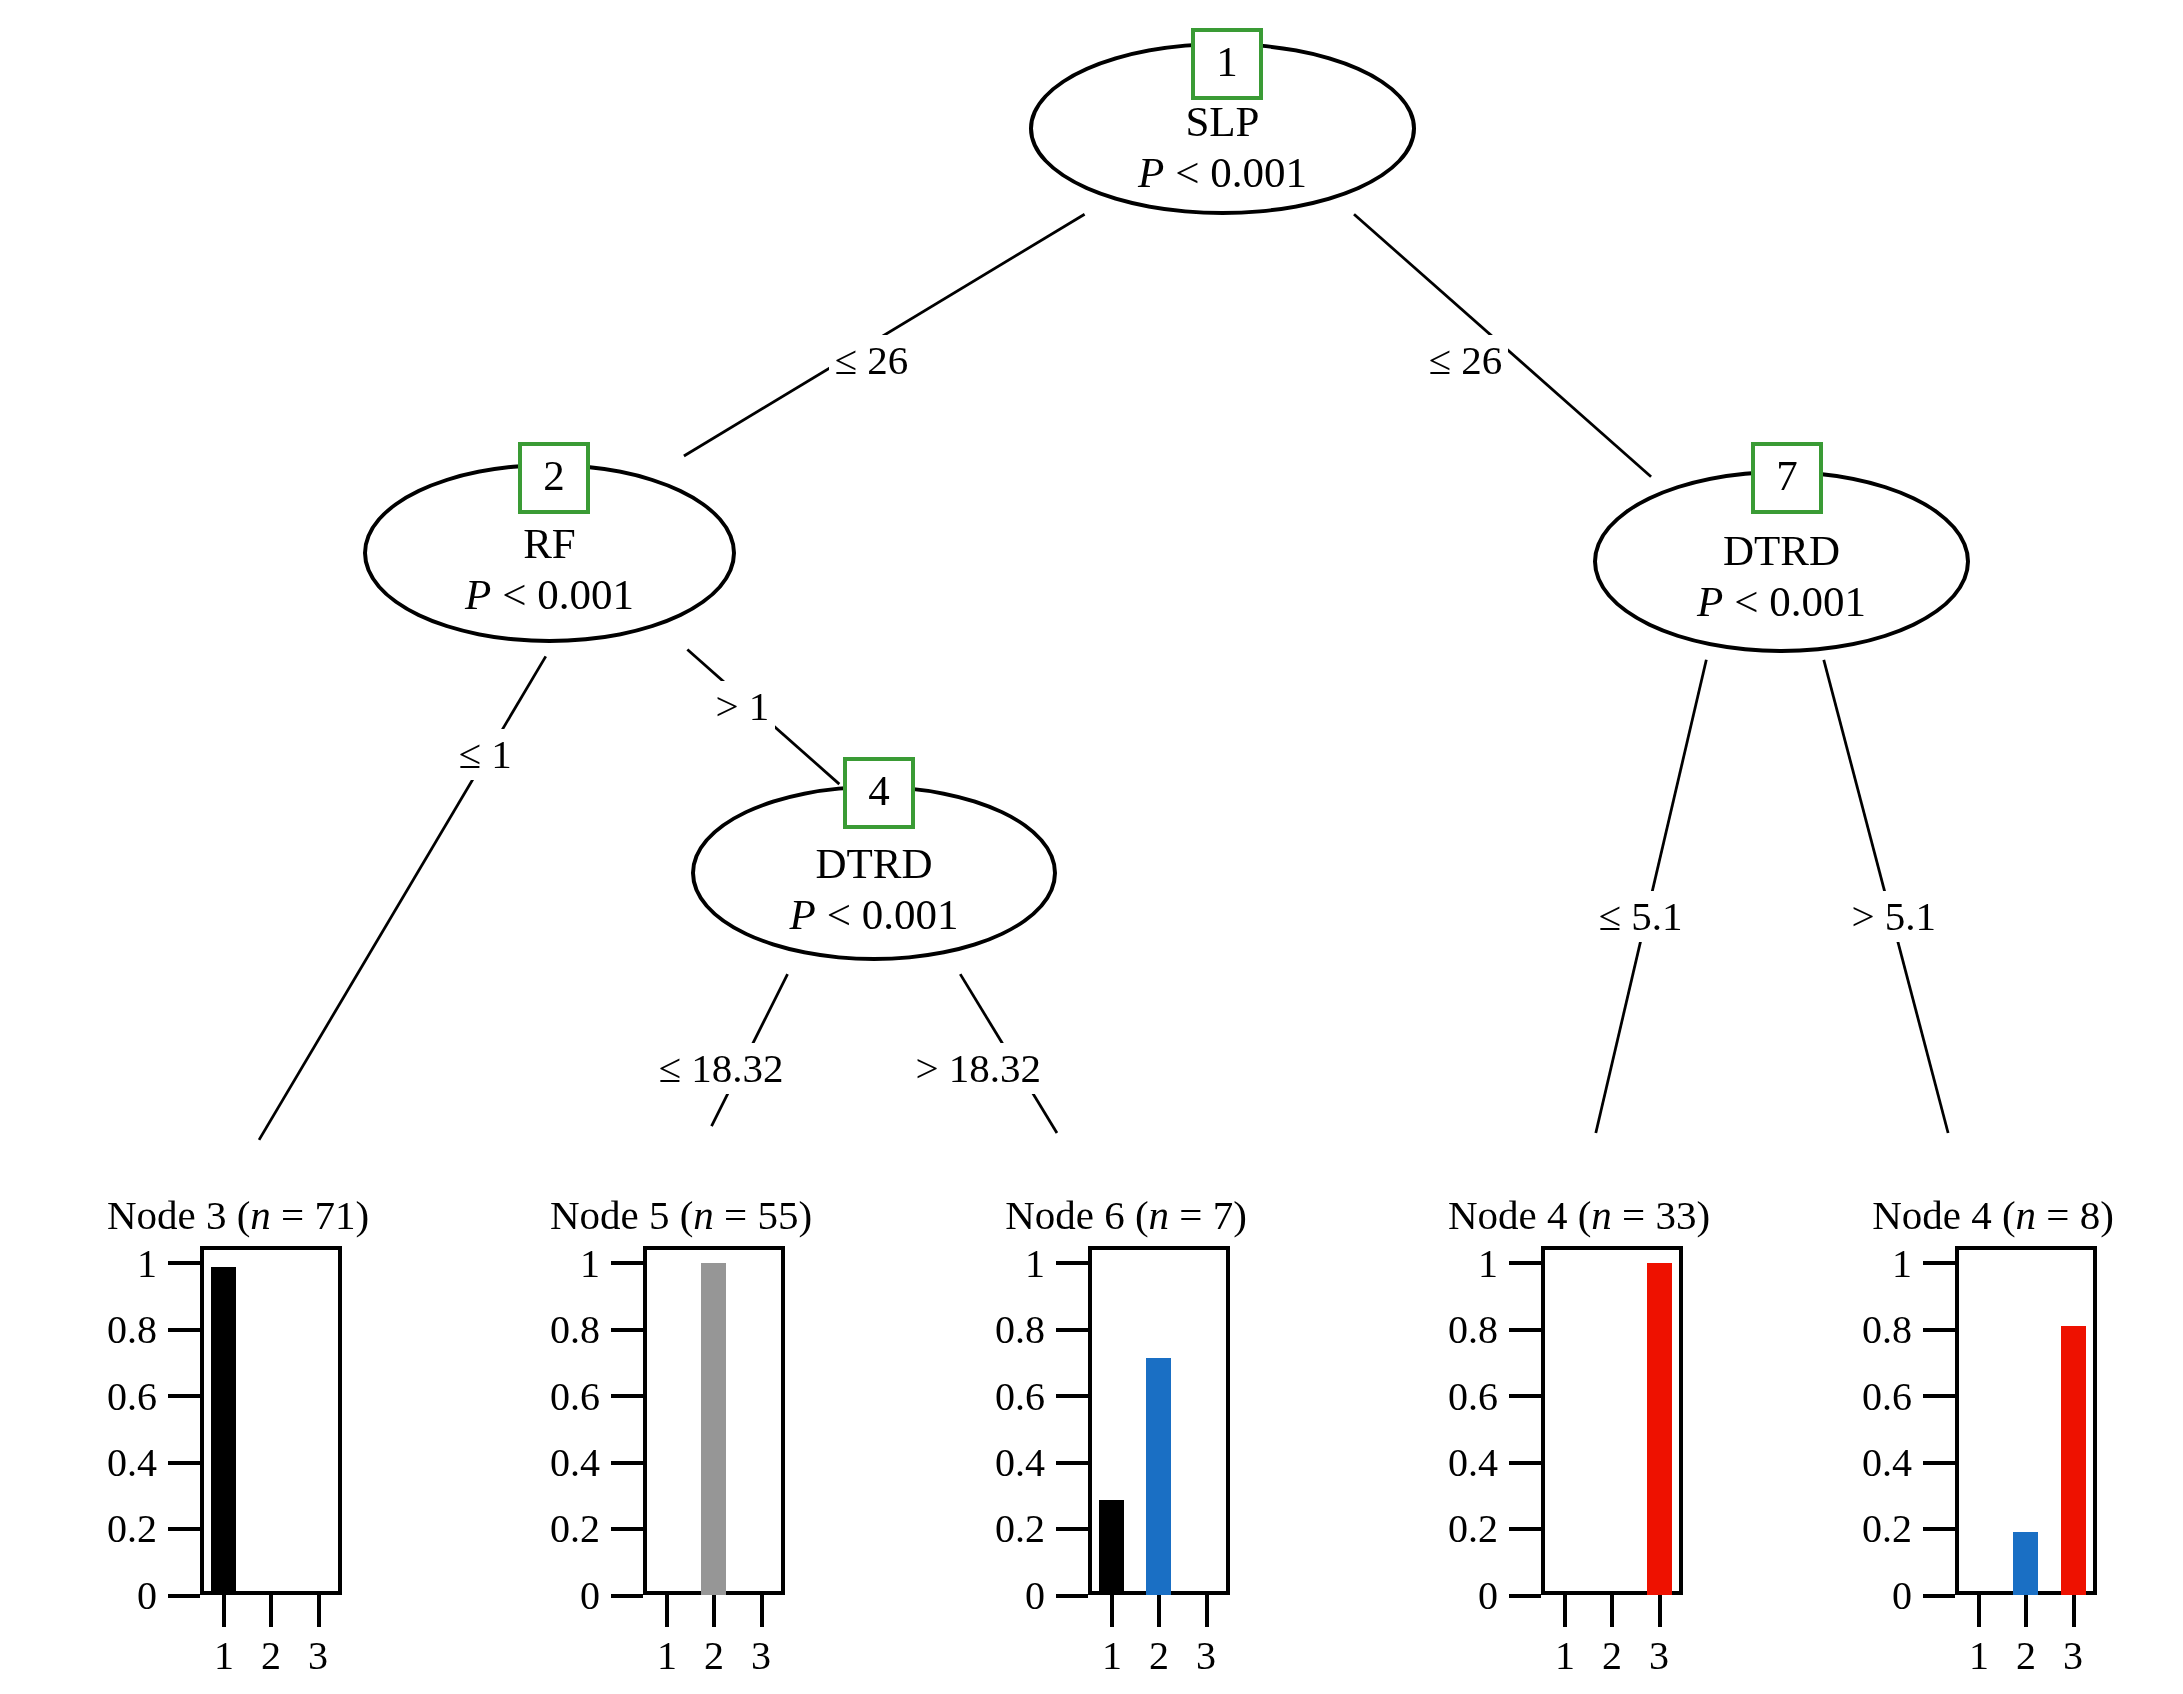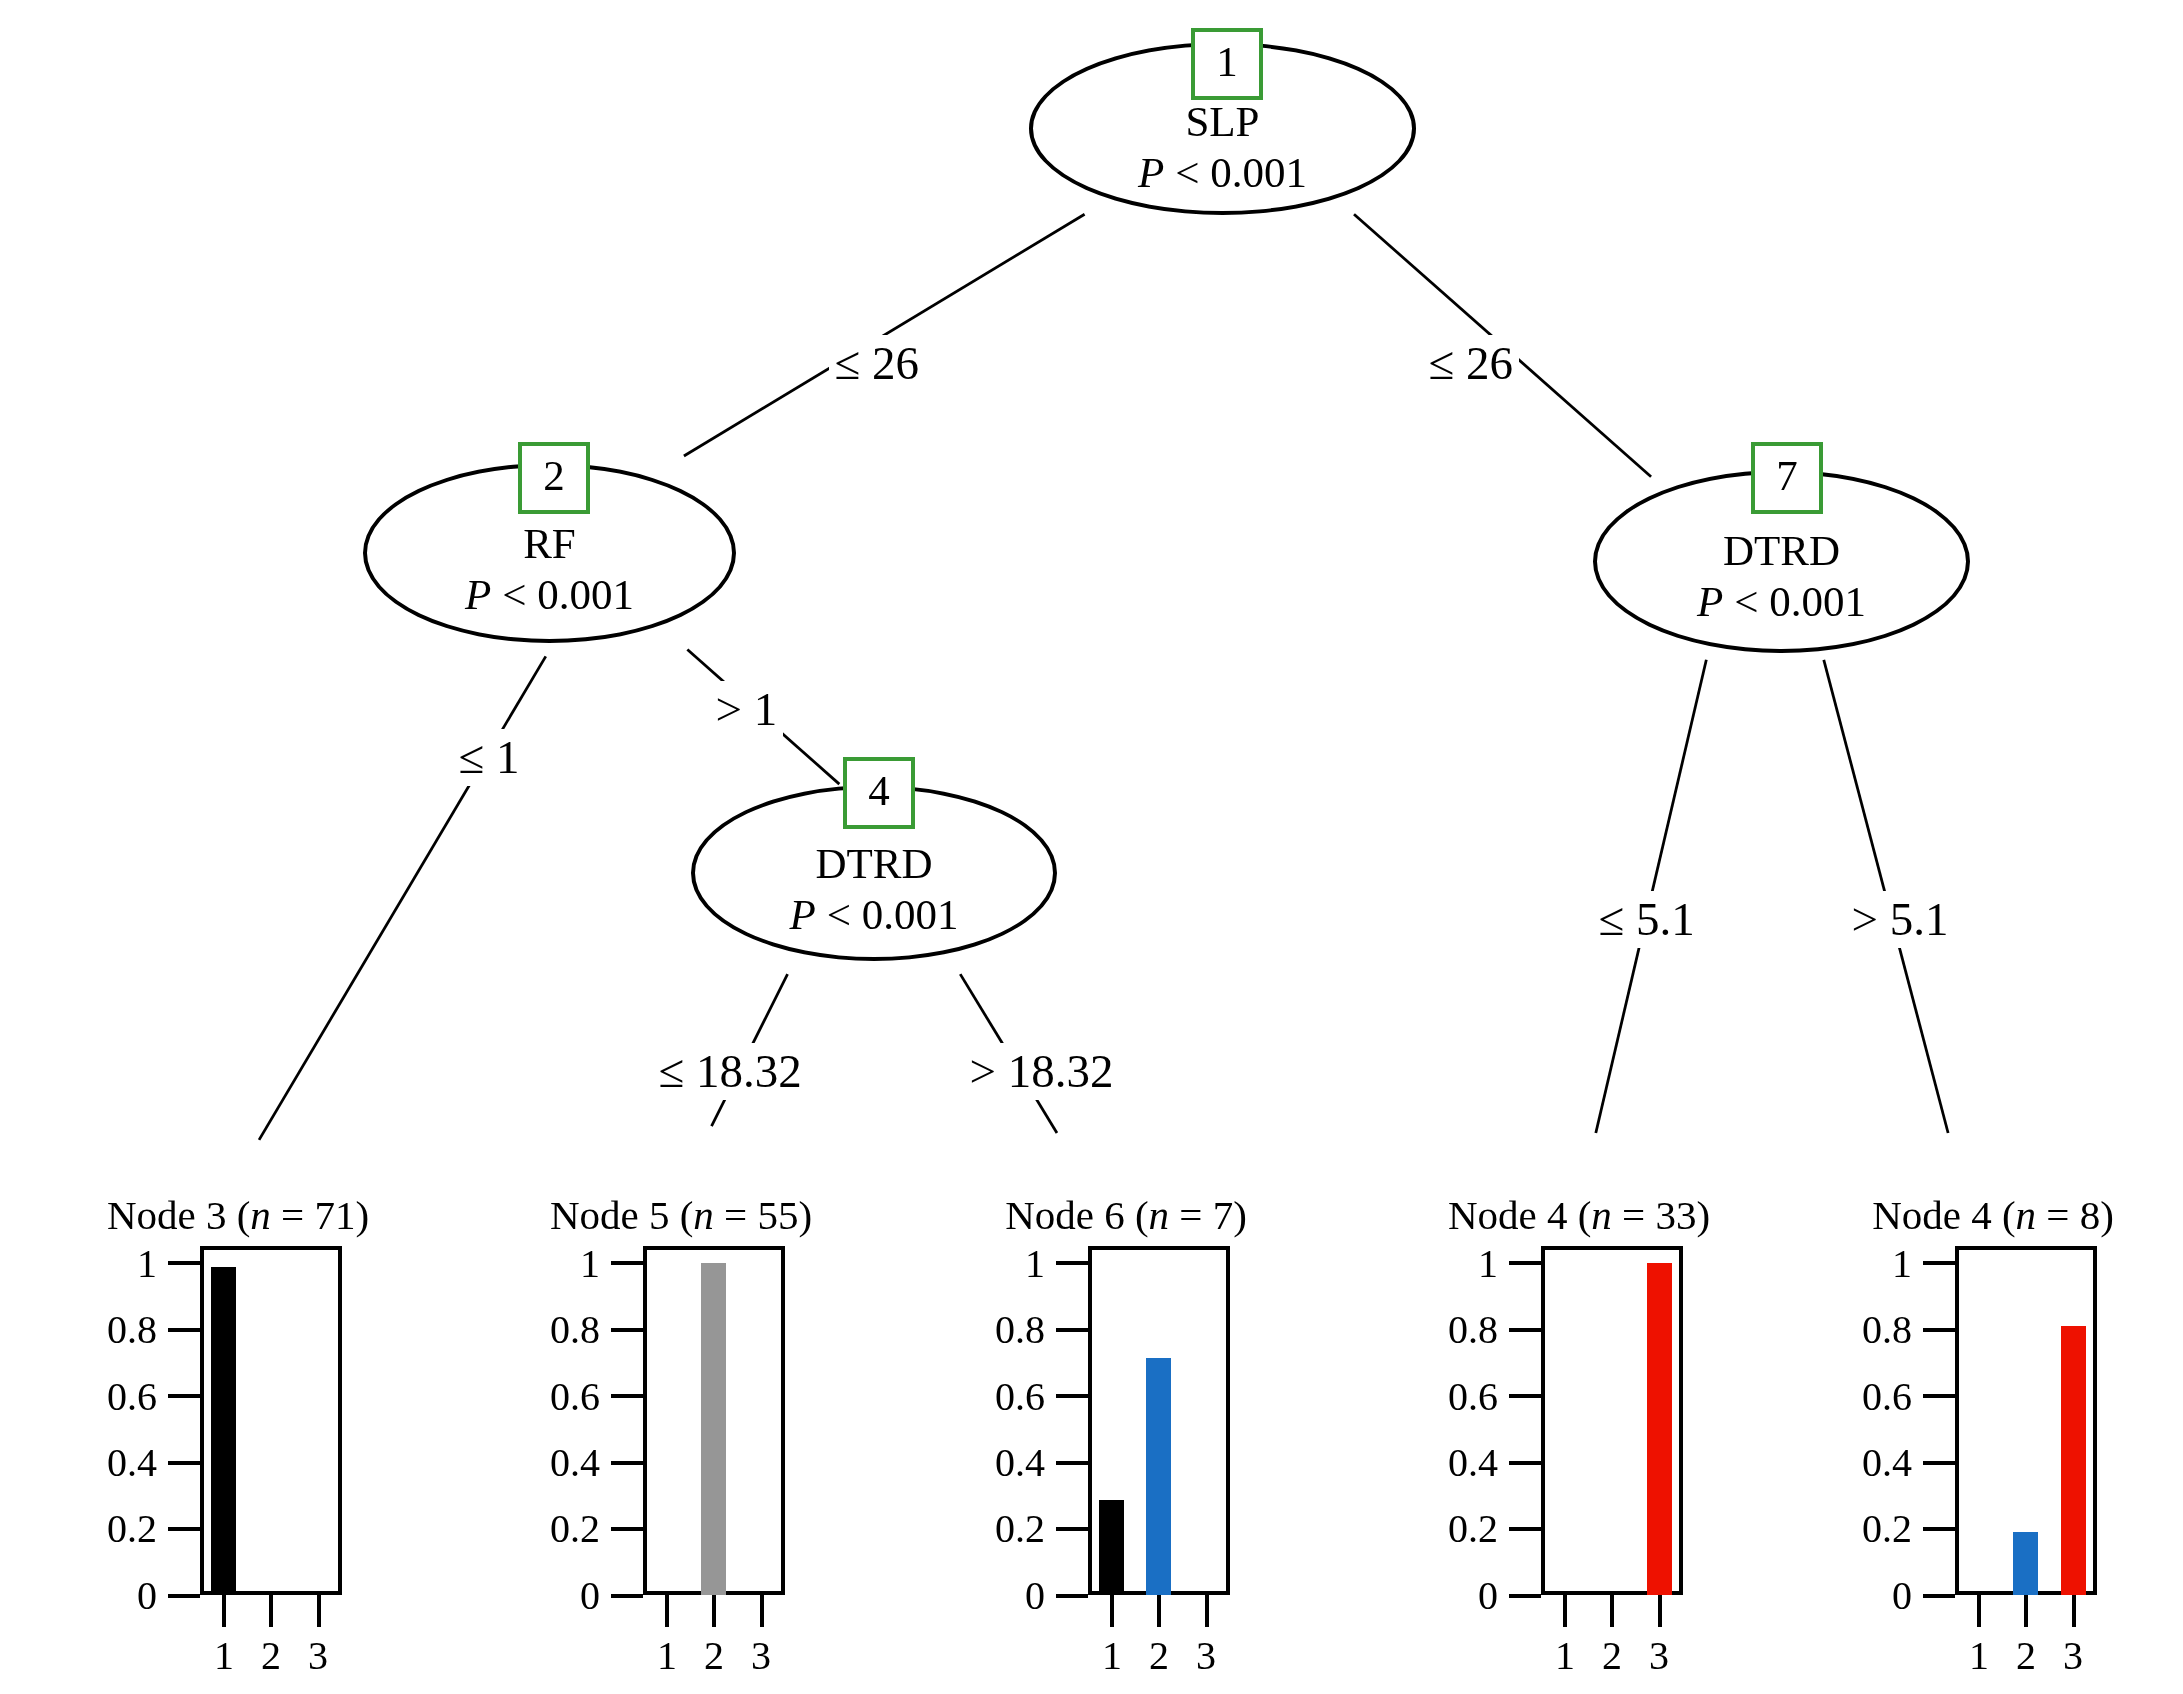--- a/index.html
+++ b/index.html
@@ -15,21 +15,21 @@
   .nodelabel{position:absolute;text-align:center;width:100%;
              line-height:1.18;font-size:43px;}
   .nodelabel .var{display:block;}
   .nodelabel .pv{display:block;font-style:italic;}
   .nodelabel .pv .rest{font-style:normal;}
 
   .idbox{position:absolute;border:4.1px solid #3a9b35;background:#fff;
          width:64px;height:64px;line-height:59px;text-align:center;
          font-size:43px;z-index:6;}
 
-  .edgelabel{position:absolute;font-size:47px;white-space:nowrap;
+  .edgelabel{position:absolute;font-size:41px;white-space:nowrap;
              background:#fff;padding:1.4px 5.5px;z-index:5;}
 
   .leaf{position:absolute;margin-top:48px;}
   .leaf-title{position:absolute;top:0;left:0;width:100%;text-align:center;
               font-size:41px;white-space:nowrap;}
   .leaf-title .it{font-style:italic;}
 
   .plot{position:absolute;}
   .panel{position:absolute;border:4.1px solid #000;background:#fff;box-sizing:border-box;}
   .ytick{position:absolute;background:#000;height:3.5px;width:32px;}
@@ -98,21 +98,21 @@
       <span class="var">DTRD</span>
       <span class="pv"><span>P</span><span class="rest"> &lt; 0.001</span></span>
     </div>
   </div>
 
   <div class="edgelabel" style="left:829px;top:335px;">≤ 26</div>
   <div class="edgelabel" style="left:1423px;top:335px;">≤ 26</div>
   <div class="edgelabel" style="left:453px;top:729px;">≤ 1</div>
   <div class="edgelabel" style="left:710px;top:681px;">&gt; 1</div>
   <div class="edgelabel" style="left:653px;top:1043px;">≤ 18.32</div>
-  <div class="edgelabel" style="left:964px;top:1043px;">&gt; 18.32</div>
+  <div class="edgelabel" style="left:910px;top:1043px;">&gt; 18.32</div>
   <div class="edgelabel" style="left:1593px;top:891px;">≤ 5.1</div>
   <div class="edgelabel" style="left:1846px;top:891px;">&gt; 5.1</div>
 
   <div class="leaf" style="left:41px;top:1143px;width:394px;height:484px;">
     <div class="leaf-title">
       <span>Node 3 (</span><span class="it">n</span><span> = 71)</span>
     </div>
     <div class="plot" style="left:0;top:55px;width:394px;height:428px;">
         <div class="panel" style="left: 159px; top: 0px; width: 142px; height: 349px;"></div>
         <div class="ytick" style="left: 127px; top: 348px;"></div>

